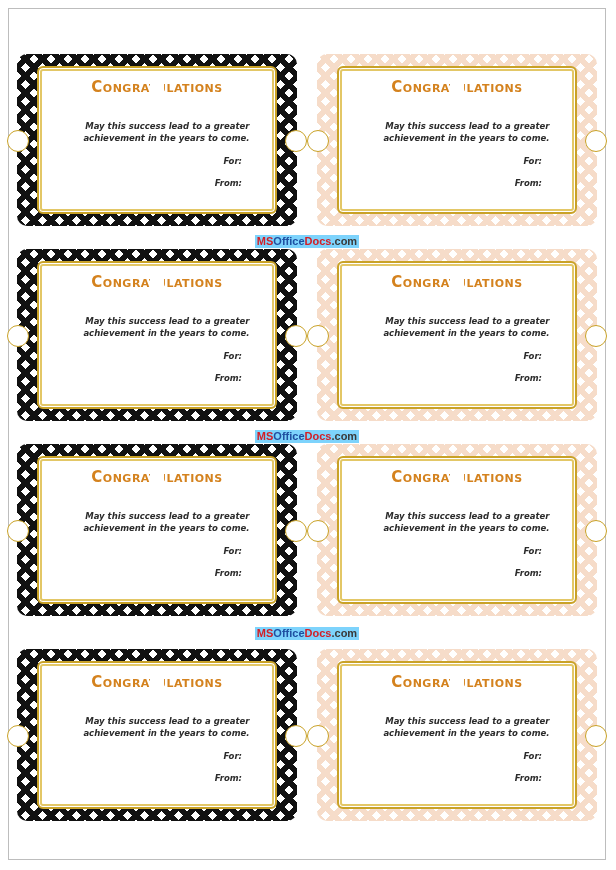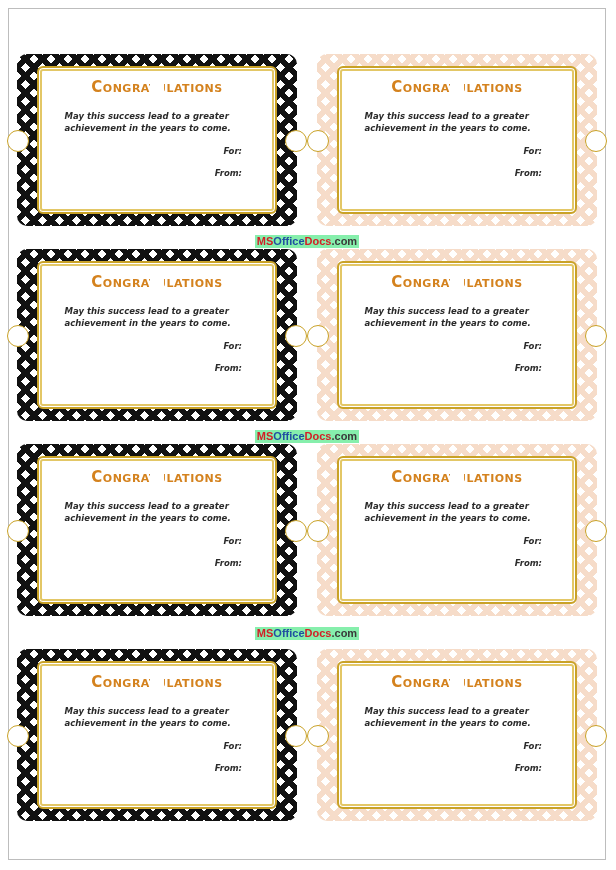--- a/index.html
+++ b/index.html
@@ -62,21 +62,21 @@
   .wm0 { top: 222px; }
   .wm1 { top: 417px; }
   .wm2 { top: 614px; }
 
   .watermark {
     display: inline-block;
     font-size: 11px;
     font-weight: bold;
     letter-spacing: 0px;
     line-height: 13px;
-    background: #86efac;
+    background: #7dd3fc;
     padding: 0 2px;
   }
   .wm-ms { color: #d21f26; }
   .wm-office { color: #1f4fa0; }
   .wm-docs { color: #d21f26; }
   .wm-com { color: #3a3a3a; }
 
   
   .tag {
     position: relative;
@@ -155,23 +155,23 @@
     line-height: 18px;
     white-space: nowrap;
   }
 
   .message {
     font-family: "DejaVu Sans", sans-serif;
     font-size: 8.5px;
     font-style: italic;
     font-weight: bold;
     color: #2b2b2b;
-    text-align: left;
+    text-align: right;
     line-height: 12px;
-    margin-top: 14px;
+    margin-top: 24px;
     width: 185px;
   }
 
   .fields {
     margin-top: 12px;
     width: 170px;
   }
   .field {
     display: flex;
     align-items: flex-end;

